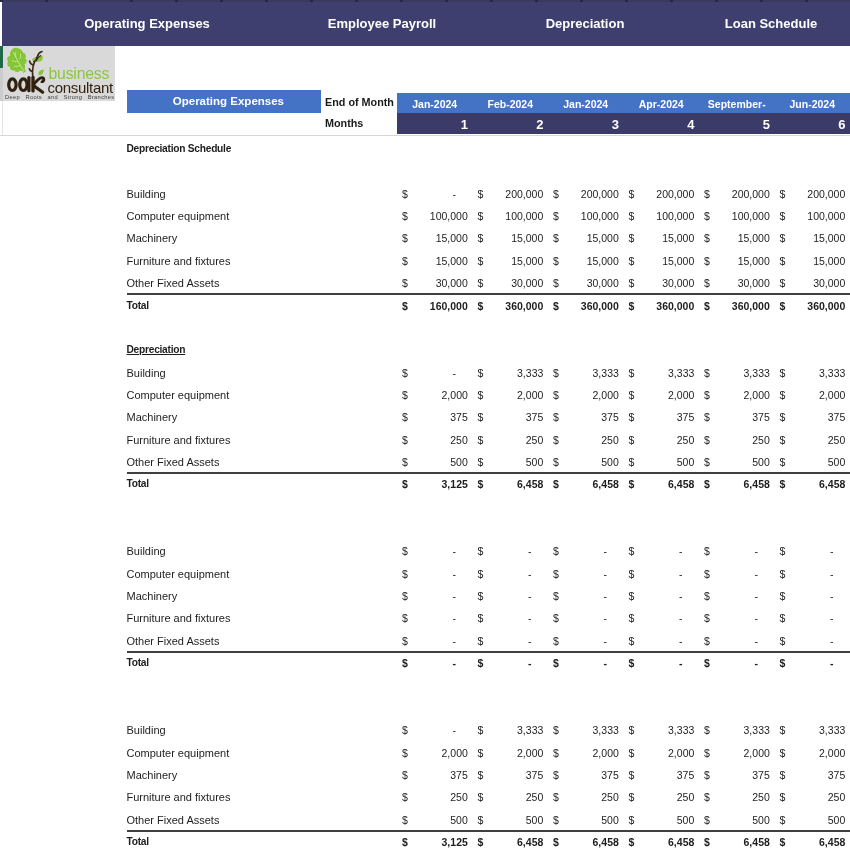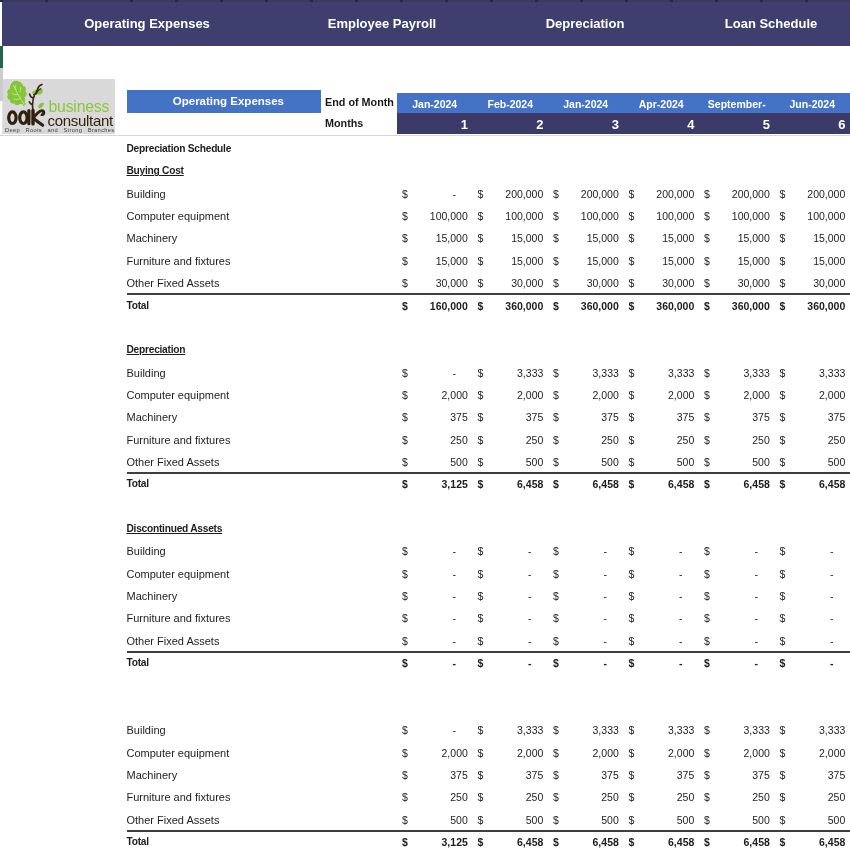--- a/index.html
+++ b/index.html
@@ -4,21 +4,21 @@
 * { margin:0; padding:0; box-sizing:border-box; }
 html,body { width:850px; height:850px; background:#fff; font-family:"Liberation Sans", sans-serif; }
 #page { position:relative; width:850px; height:850px; overflow:hidden; background:#fff; }
 .b { font-weight:bold; }
 .u { text-decoration:underline; }
 #topline { position:absolute; left:0; top:0; width:850px; height:2px; background:repeating-linear-gradient(90deg,#3a3a5e 0 42px,#26264a 42px 45px); background-position-x:88px; }
 #navbar { position:absolute; left:2px; top:2px; width:848px; height:44px; background:#3e3f6e; }
 .tab { position:absolute; top:0; height:44px; line-height:44px; color:#fff; font-weight:bold; font-size:13px; text-align:center; transform:translateX(-50%); white-space:nowrap; }
 #greenstrip { position:absolute; left:0; top:46px; width:2.5px; height:22px; background:#20684a; }
 #graystrip { position:absolute; left:0; top:68px; width:2.5px; height:33px; background:#cccccc; }
-#logo { position:absolute; left:3px; top:46px; width:112px; height:55px; background:#d9d9d9;margin-top:33px; }
+#logo { position:absolute; left:3px; top:46px; width:112px; height:55px; background:#d9d9d9; }
 #btn { position:absolute; left:126.9px; top:90px; width:194px; height:23.2px; background:#4472c4; color:#fff; font-weight:bold; font-size:11.5px; text-align:center; line-height:23.2px; text-indent:9px; }
 .hlab { position:absolute; left:325px; color:#1a1a1a; font-weight:bold; font-size:10.8px; line-height:21px; }
 #mhband { position:absolute; left:397px; top:92.6px; width:453px; height:20.8px; background:#4472c4; }
 .mh { position:absolute; top:92.6px; height:20.8px; line-height:23.6px; color:#fff; font-weight:bold; font-size:10.5px; text-align:center; }
 #mnband { position:absolute; left:397px; top:113.4px; width:453px; height:20.5px; background:#3a3b68; }
 .mn { position:absolute; top:113.4px; height:20.5px; line-height:24.5px; color:#fff; font-weight:bold; font-size:13px; text-align:right; padding-right:4.5px; }
 #gridline { position:absolute; left:0; top:134.6px; width:850px; height:1.3px; background:#d6d6d6; }
 .row { position:absolute; left:0; width:850px; height:22.35px; }
 .lab { position:absolute; left:126.5px; top:0; line-height:22.35px; font-size:11px; color:#1d1d1d; white-space:nowrap; }
 .lab.b { font-size:10.2px; letter-spacing:-0.25px; }
@@ -76,23 +76,20 @@
 <div class="mn" style="left:397.0px;width:75.5px">1</div>
     <div class="mn" style="left:472.5px;width:75.5px">2</div>
     <div class="mn" style="left:548.0px;width:75.5px">3</div>
     <div class="mn" style="left:623.5px;width:75.5px">4</div>
     <div class="mn" style="left:699.0px;width:75.5px">5</div>
     <div class="mn" style="left:774.5px;width:75.5px">6</div>
 <div id="gridline"></div>
 <div class="row" style="top:138.0px">
       <span class="lab b">Depreciation Schedule</span>
     </div>
-<div class="row" style="top:160.3px">
-      <span class="lab b u">Buying Cost</span>
-    </div>
 <div class="row" style="top:182.7px">
       <span class="lab ">Building</span>
       <div class="cell " style="left:397.0px;width:75.5px;">
         <span class="d">$</span>
         <span class="v" style="padding-right:16.5px">-</span>
       </div>
       <div class="cell " style="left:472.5px;width:75.5px;">
         <span class="d">$</span>
         <span class="v" style="padding-right:4.7px">200,000</span>
       </div>
@@ -408,23 +405,20 @@
       </div>
       <div class="cell b" style="left:699.0px;width:75.5px;">
         <span class="d">$</span>
         <span class="v" style="padding-right:4.7px">6,458</span>
       </div>
       <div class="cell b" style="left:774.5px;width:75.5px;">
         <span class="d">$</span>
         <span class="v" style="padding-right:4.7px">6,458</span>
       </div>
     </div>
-<div class="row" style="top:518.0px">
-      <span class="lab b u">Discontinued Assets</span>
-    </div>
 <div class="row" style="top:540.3px">
       <span class="lab ">Building</span>
       <div class="cell " style="left:397.0px;width:75.5px;">
         <span class="d">$</span>
         <span class="v" style="padding-right:16.5px">-</span>
       </div>
       <div class="cell " style="left:472.5px;width:75.5px;">
         <span class="d">$</span>
         <span class="v" style="padding-right:16.5px">-</span>
       </div>

